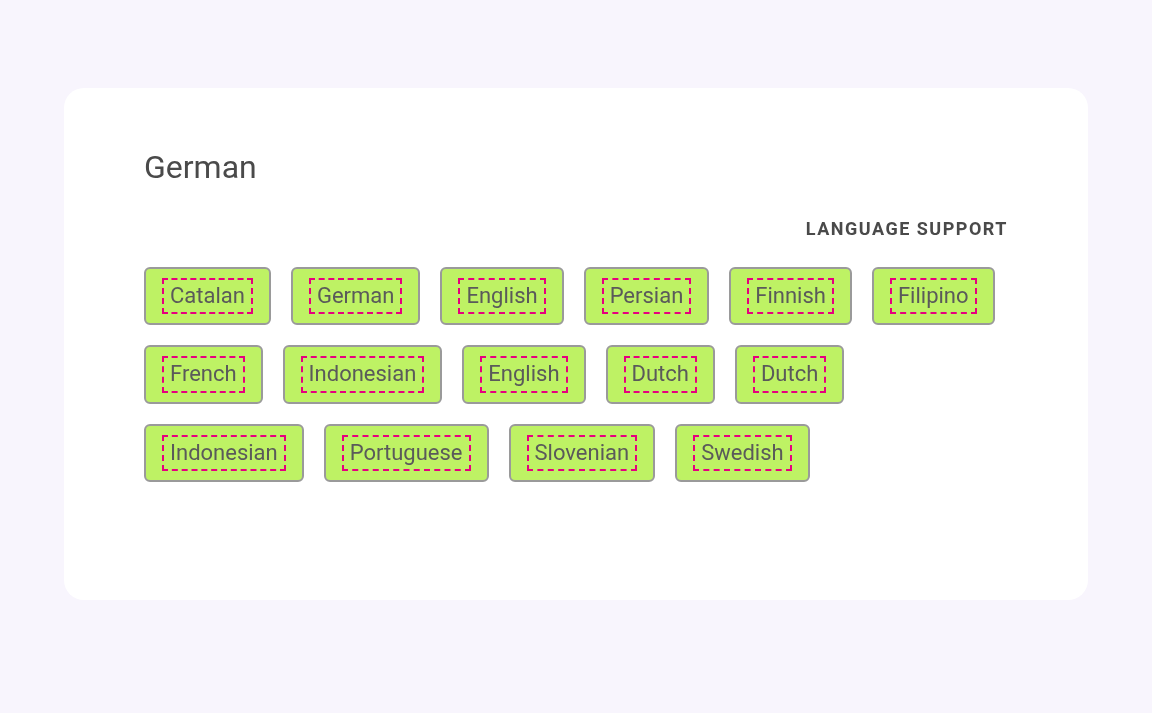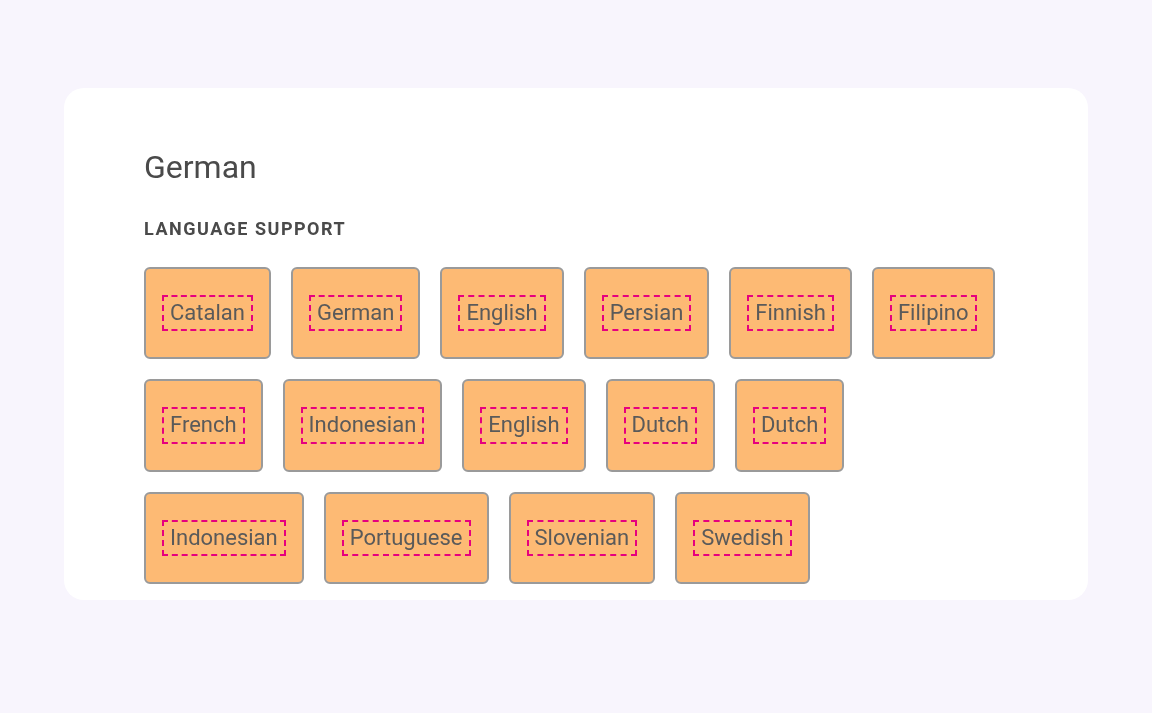--- a/index.html
+++ b/index.html
@@ -31,36 +31,37 @@
       margin-bottom: 32px;
     }
     
     .section-label {
       font-size: 18px;
       font-weight: 700;
       letter-spacing: 1.5px;
       color: #4a4a4a;
       text-transform: uppercase;
       margin-bottom: 28px;
+      text-align: right;
     }
     
     .tag-group {
       display: flex;
       flex-wrap: wrap;
       gap: 20px;
       row-gap: 20px;
     }
     
     .tag {
       display: inline-flex;
       align-items: center;
       border: 2px solid #9a9a9a;
       border-radius: 6px;
-      padding: 26px 16px;
-      background-color: #fdba74;
+      padding: 9px 16px;
+      background-color: #bef264;
     }
     
     .tag-label {
       display: inline-block;
       border: 2px dashed #e6007e;
       padding: 3px 6px;
       font-size: 22px;
       color: #5a5a5a;
       line-height: 1.2;
     }

